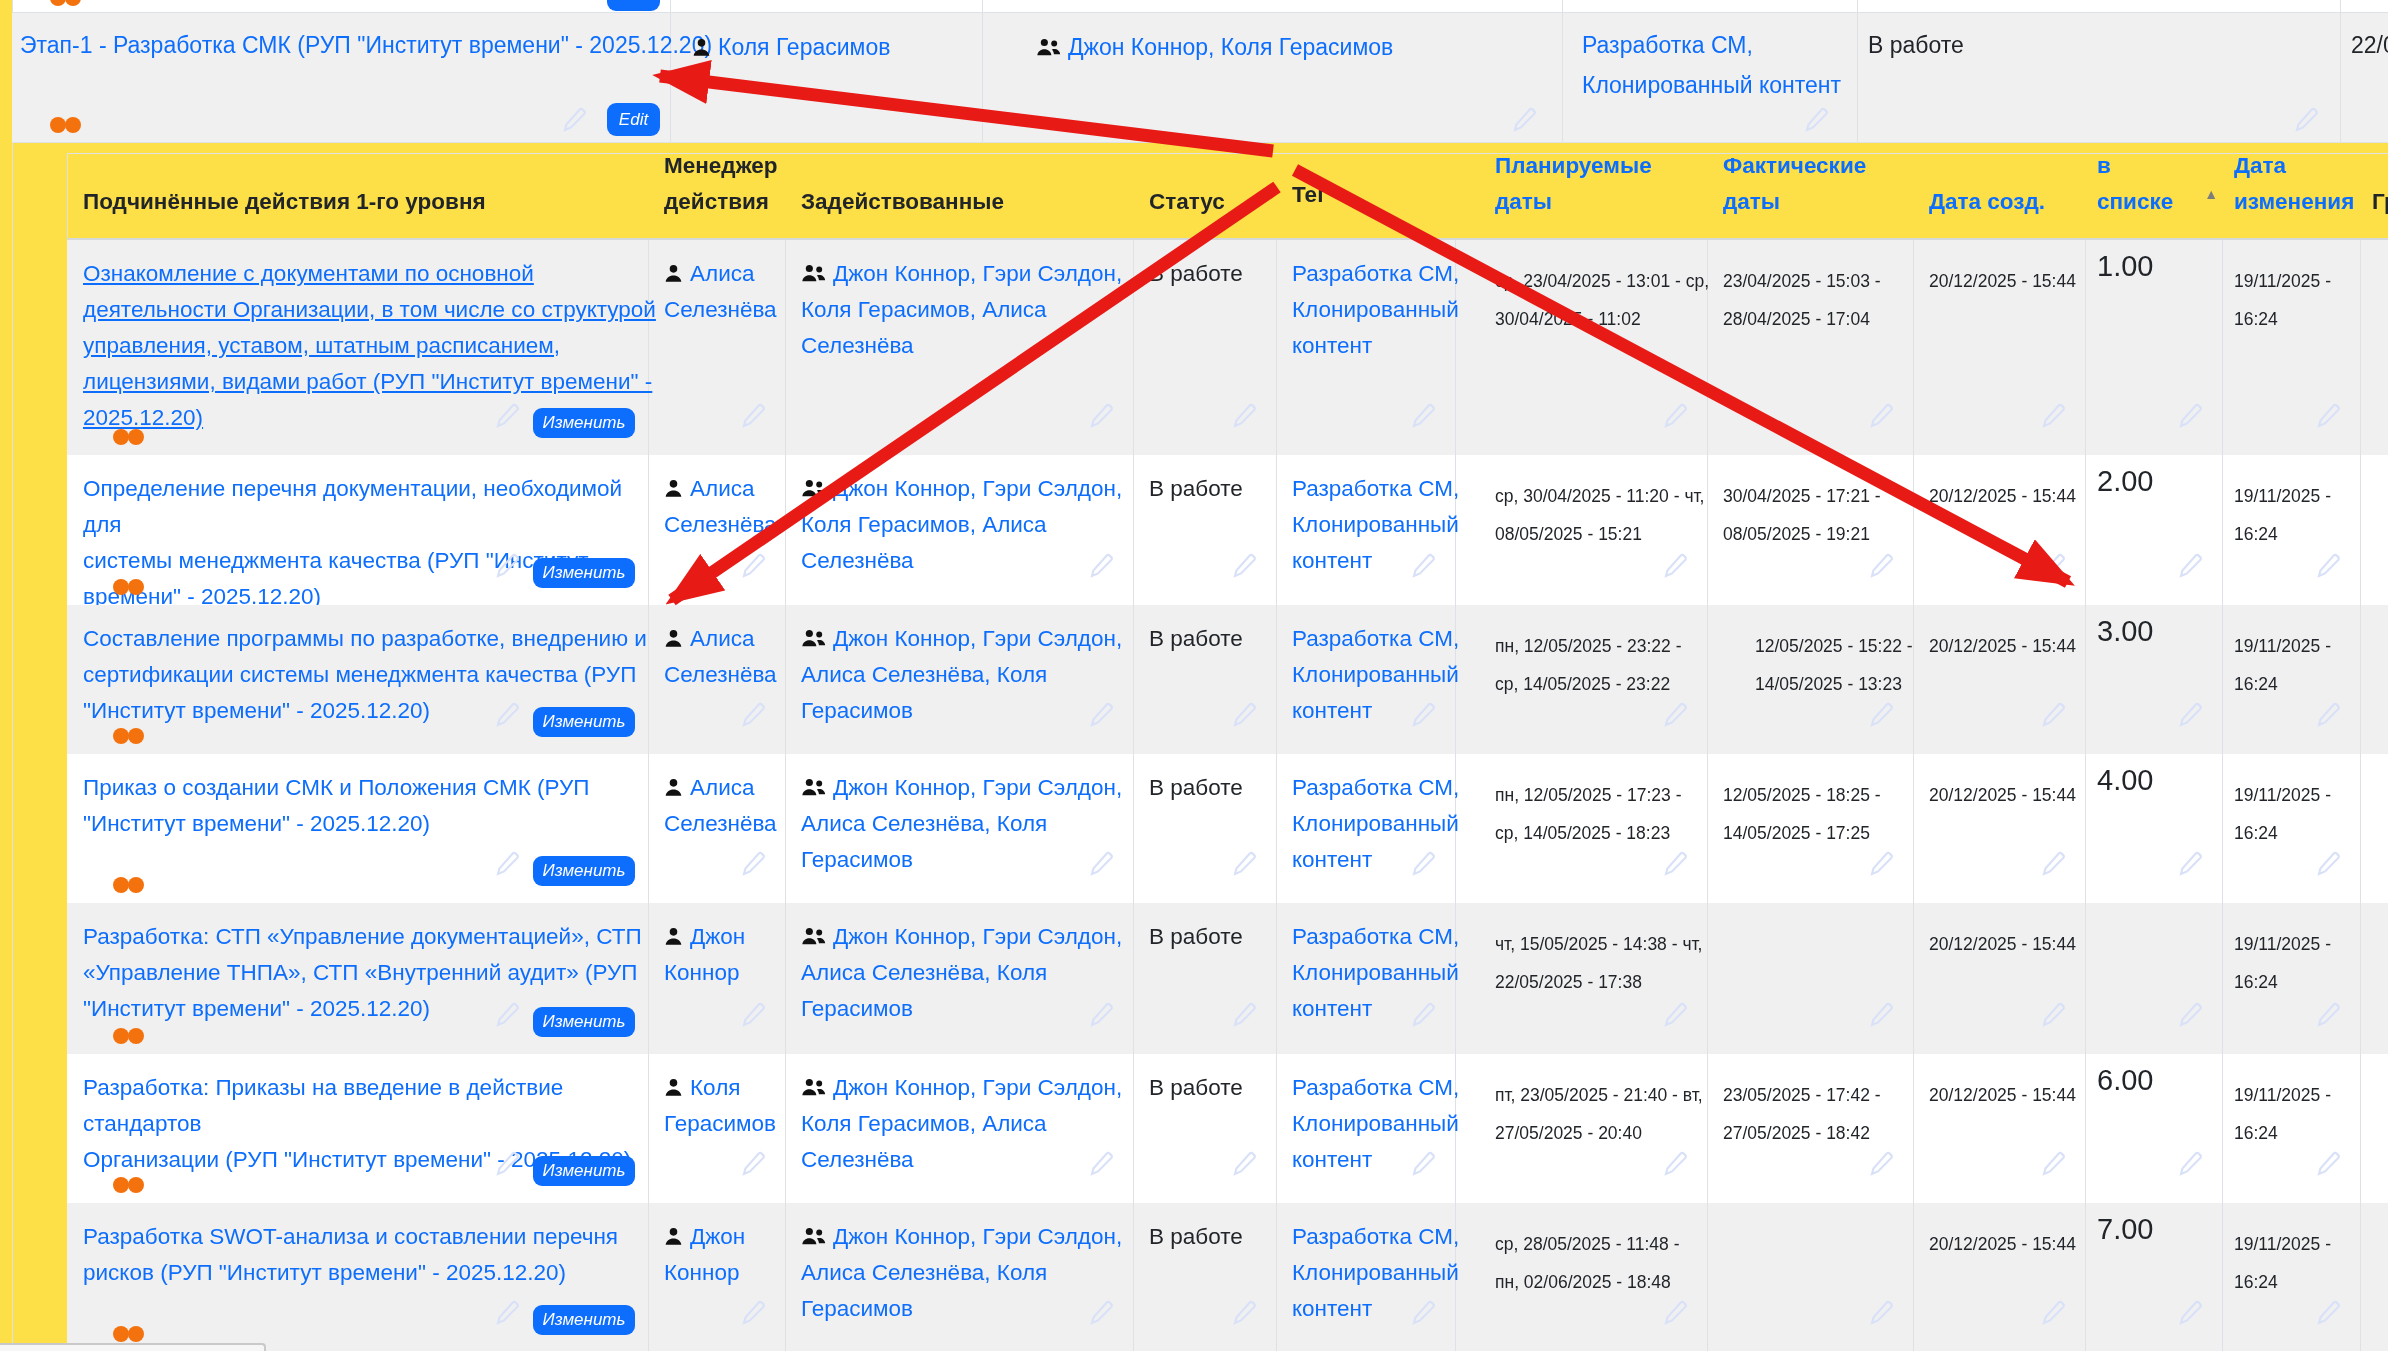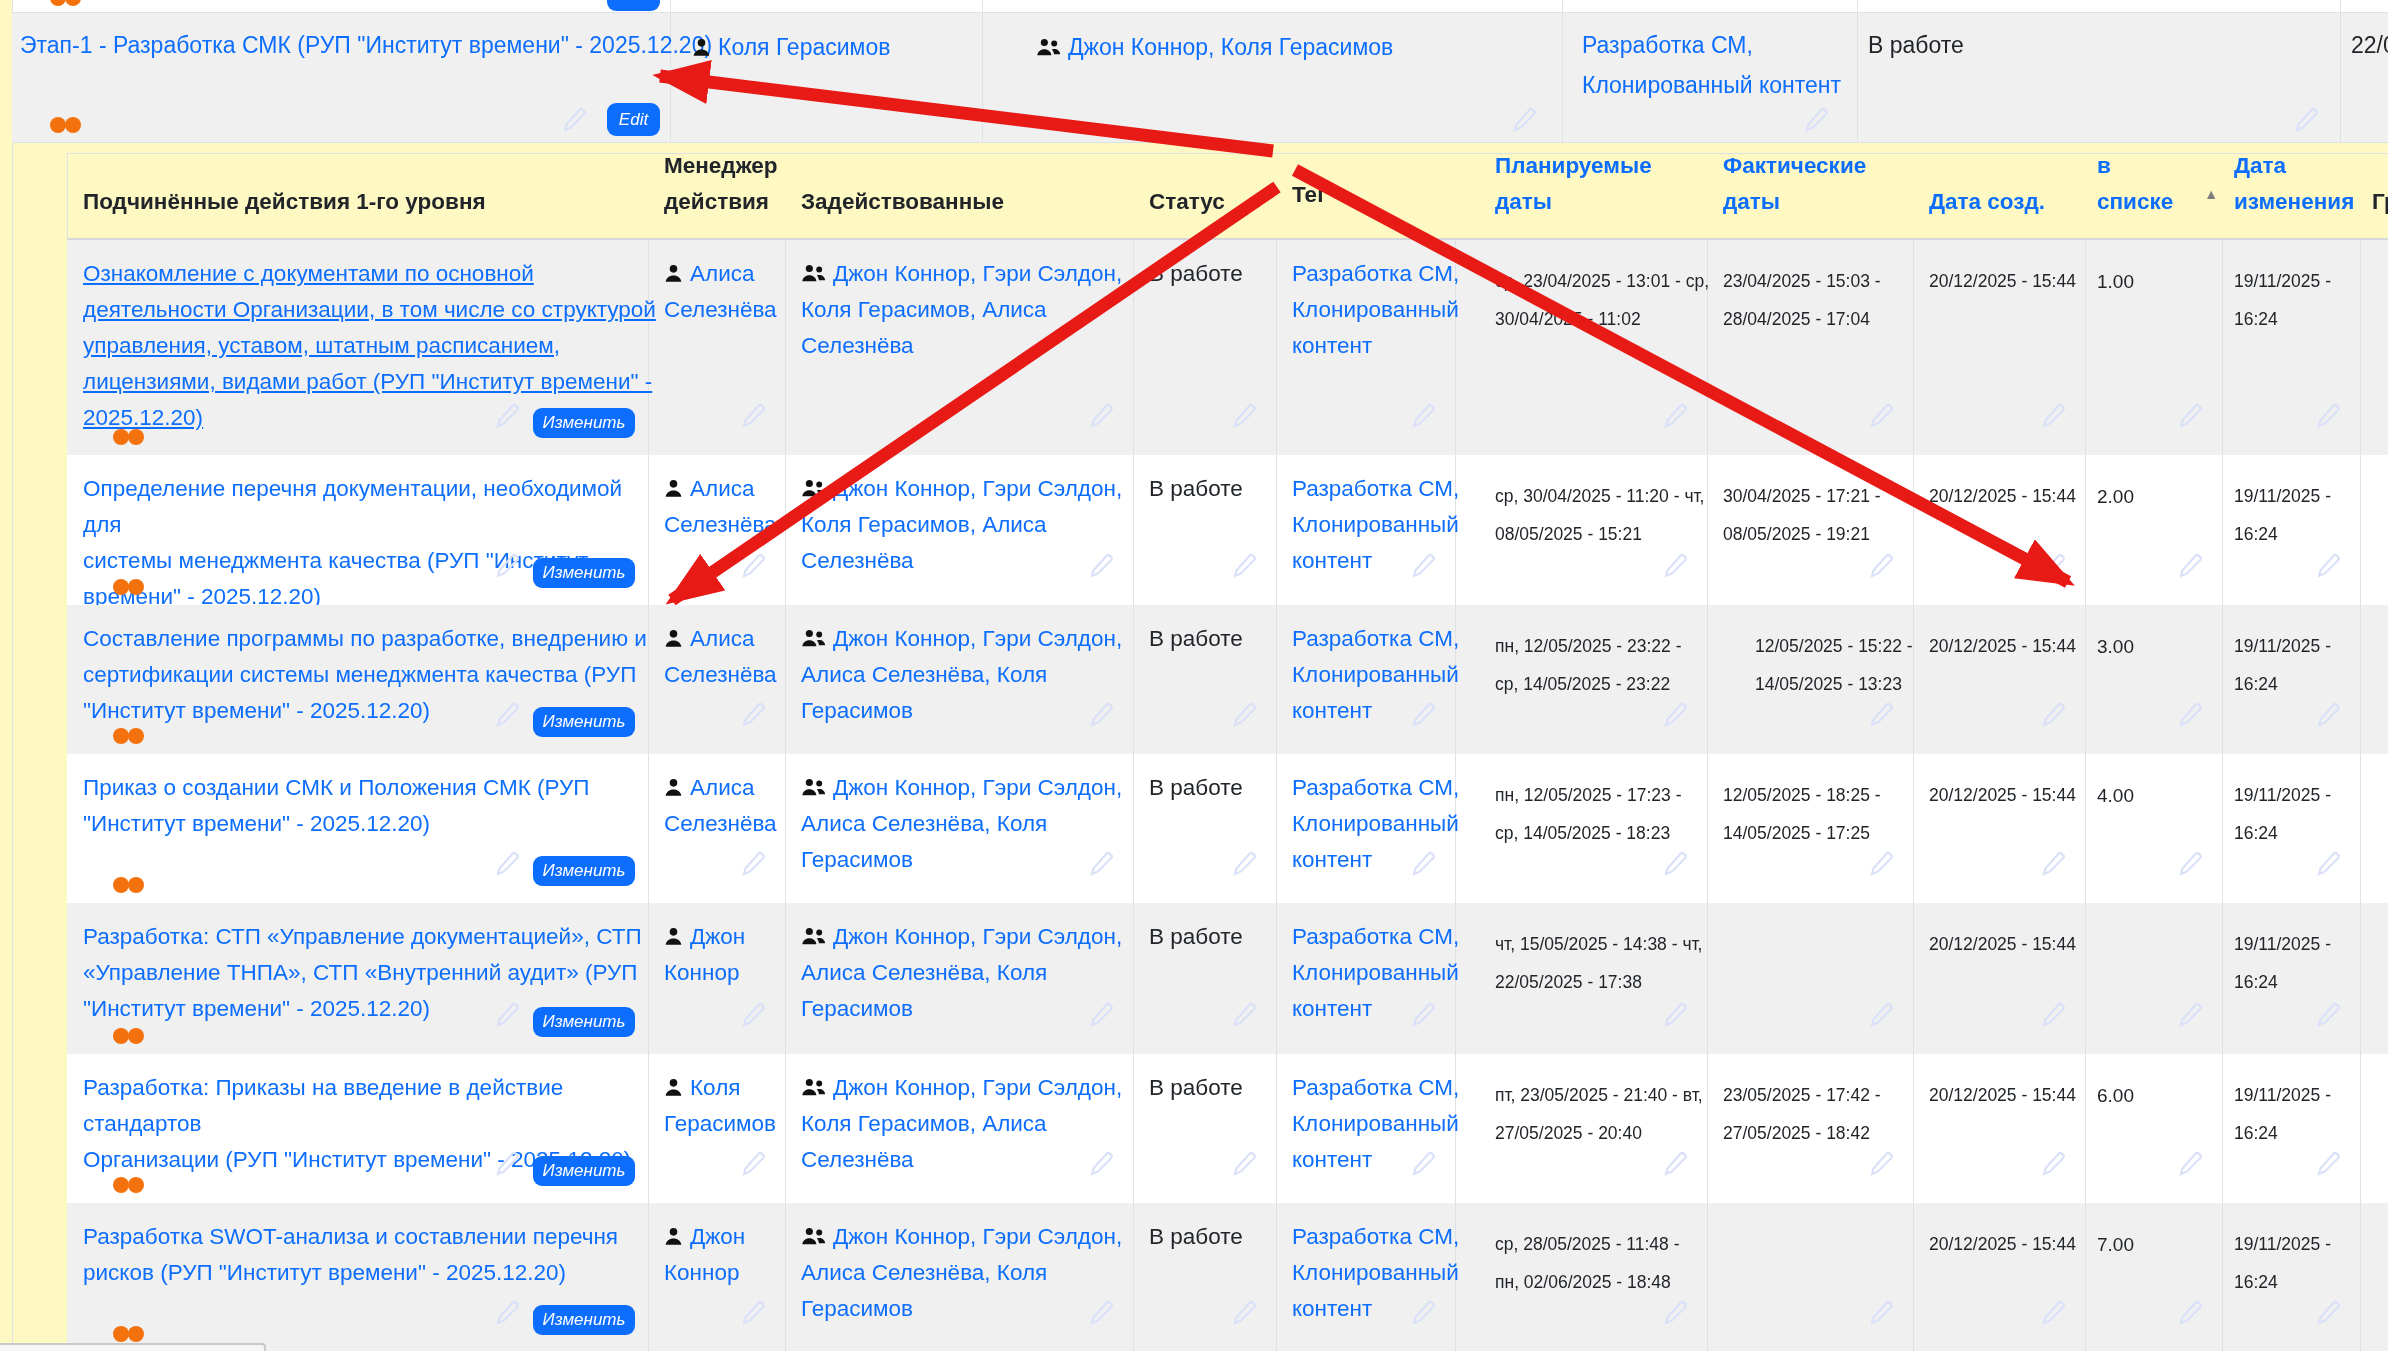--- a/index.html
+++ b/index.html
@@ -1,28 +1,28 @@
 <!DOCTYPE html>
 <html><head>
 <meta charset="utf-8">
 <style>
   html,body{margin:0;padding:0;background:#fff;}
-  #canvas{position:relative;width:2388px;height:1351px;overflow:hidden;background:#fef9c3;
+  #canvas{position:relative;width:2388px;height:1351px;overflow:hidden;background:#fde047;
           font-family:"Liberation Sans","DejaVu Sans",sans-serif;color:#212529;}
   .abs{position:absolute;box-sizing:border-box;}
   .link{color:#0d6efd;text-decoration:none;cursor:pointer;}
   .ulink{text-decoration:underline;}
   .pre{white-space:pre-line;}
   .vline{position:absolute;top:0;bottom:0;width:1px;background:#dee2e6;}
   .stripe-g{background:#f0f0f1;}
   .stripe-w{background:#ffffff;}
   .cell{position:absolute;top:0;bottom:0;overflow:hidden;padding:16px 12px 0 16px;
         font-size:22.5px;line-height:36px;}
   .date-cell{font-size:17.5px;line-height:38px;padding-top:22px;color:#212529;}
-  .pos-cell{font-size:19px;padding-top:24px;}
+  .pos-cell{font-size:29px;padding-top:8px;}
   .dots{position:absolute;width:16px;height:16px;border-radius:50%;background:#f4720e;
         box-shadow:15px 0 0 #f4720e;}
   .btn{position:absolute;background:#0d6efd;color:#fff;font-style:italic;
        border:none;border-radius:9px;font-size:17px;display:flex;align-items:center;
        justify-content:center;cursor:pointer;font-family:inherit;}
   .pencil{position:absolute;width:30px;height:30px;color:#d9e1f8;}
   .icon-person{width:19px;height:19px;fill:#111;margin-right:7px;vertical-align:-2px;}
   .icon-people{width:25px;height:19px;fill:#111;margin-right:7px;vertical-align:-2px;}
   .hdr{position:absolute;display:flex;align-items:flex-end;font-weight:bold;
        font-size:22.5px;line-height:36px;overflow:hidden;box-sizing:border-box;

